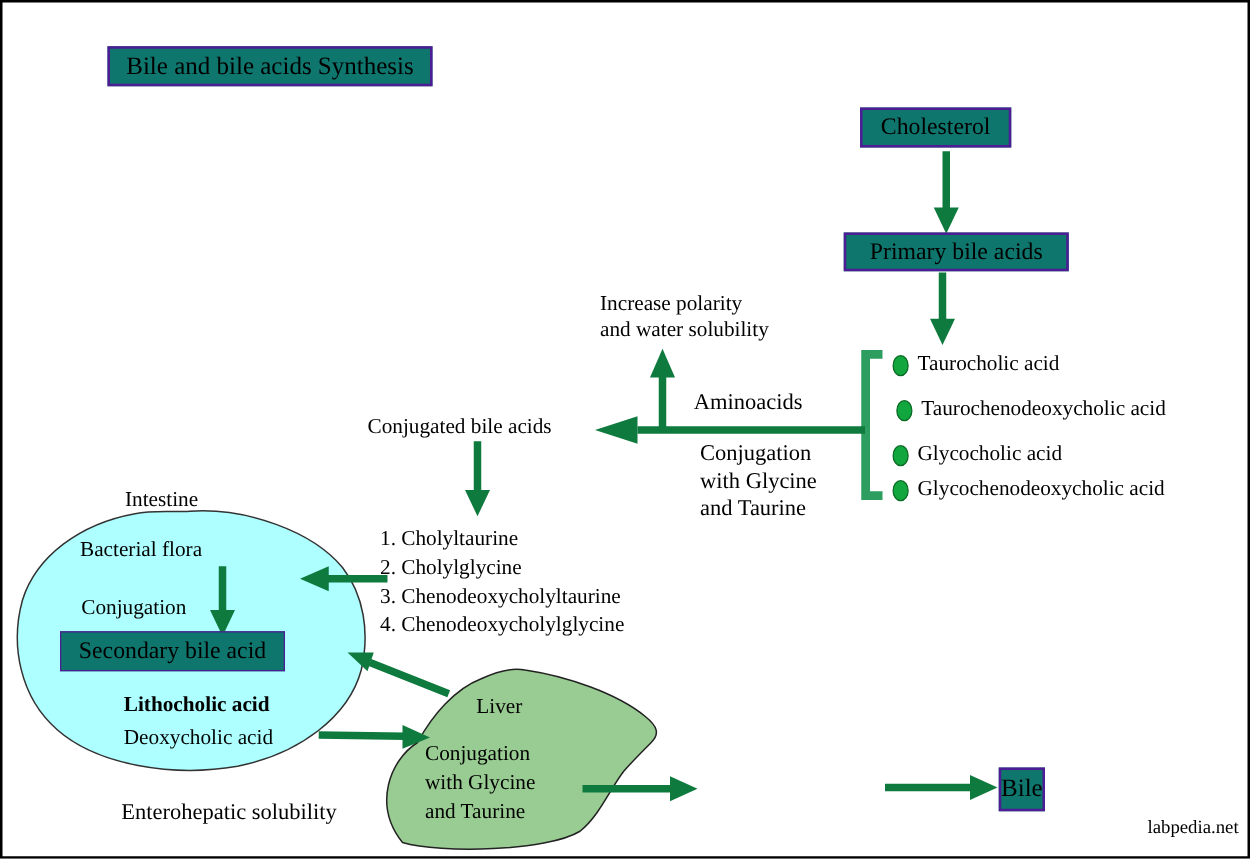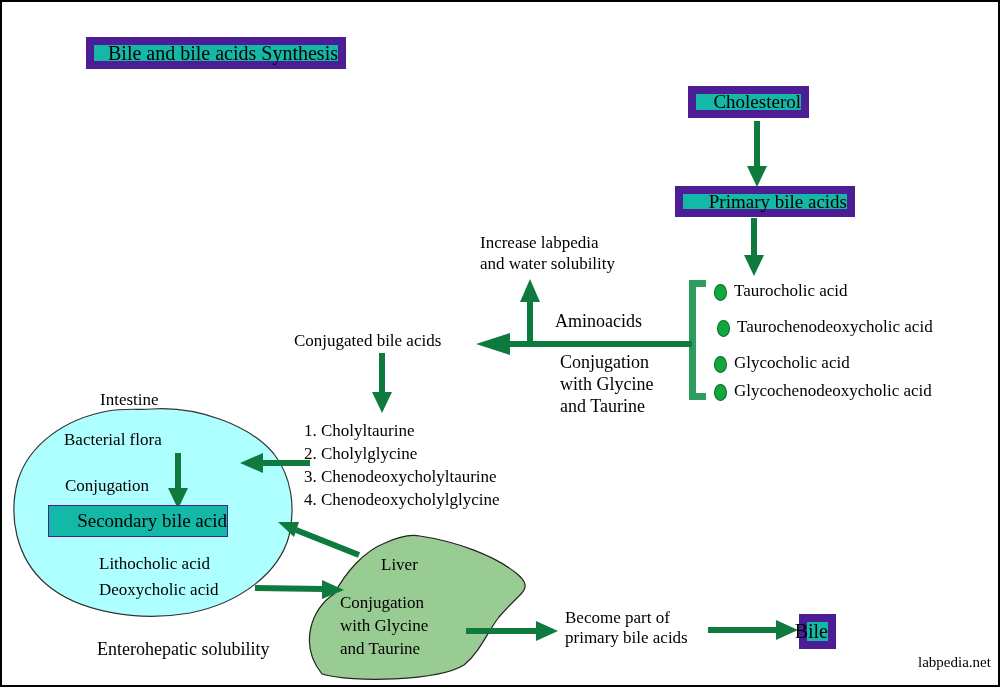--- a/index.html
+++ b/index.html
@@ -12,23 +12,23 @@
     font-family:"Liberation Serif", serif;
     color:#000;
     overflow:hidden;
   }
   .abs{position:absolute;}
   .txt{font-size:17px;line-height:21px;white-space:nowrap;}
   .pre{white-space:pre-line;}
   .ybox{
     position:absolute;
     box-sizing:border-box;
-    background:#14b8a6;
-    border:8px solid #4c1d95;
-    display:flex;align-items:center;justify-content:flex-end;
+    background:#0f766e;
+    border:2px solid #4c1d95;
+    display:flex;align-items:center;justify-content:center;
     white-space:nowrap;
   }
   #svg-layer{position:absolute;left:0;top:0;z-index:1;}
   .overlay{position:absolute;left:0;top:0;width:1000px;height:687px;z-index:2;}
   .acid-row{
     position:absolute;display:flex;align-items:flex-end;gap:7px;
     font-size:17px;white-space:nowrap;
   }
   .dot{
     display:inline-block;width:13px;height:17px;border-radius:50%;
@@ -110,21 +110,21 @@
     </div>
 
     <div class="ybox" style="left:686px;top:84px;width:121px;height:32px;font-size:19px;">
       <span>Cholesterol</span>
     </div>
 
     <div class="ybox" style="left:673px;top:184px;width:180px;height:31px;font-size:19px;">
       <span>Primary bile acids</span>
     </div>
 
-    <div class="abs txt pre" style="left:478px;top:230px;">Increase labpedia
+    <div class="abs txt pre" style="left:478px;top:230px;">Increase polarity
 and water solubility</div>
 
     <div class="abs txt" style="left:553px;top:309px;font-size:18px;">Aminoacids</div>
 
     <div class="abs txt pre" style="left:558px;top:349px;font-size:18px;line-height:22px;">Conjugation
 with Glycine
 and Taurine</div>
 
     <div class="abs txt" style="left:292px;top:328px;">Conjugated bile acids</div>
 
@@ -153,32 +153,30 @@
     </div>
 
     <div class="abs txt" style="left:98px;top:387px;">Intestine</div>
     <div class="abs txt" style="left:62px;top:427px;">Bacterial flora</div>
     <div class="abs txt" style="left:63px;top:473px;">Conjugation</div>
 
     <div class="ybox" style="left:46px;top:503px;width:180px;height:32px;font-size:19px;border-width:1.5px;">
       <span>Secondary bile acid</span>
     </div>
 
-    <div class="abs txt" style="left:97px;top:551px;">Lithocholic acid</div>
+    <div class="abs txt" style="left:97px;top:551px;font-weight:bold;">Lithocholic acid</div>
     <div class="abs txt" style="left:97px;top:577px;">Deoxycholic acid</div>
 
     <div class="abs txt" style="left:95px;top:637px;font-size:18px;">Enterohepatic solubility</div>
 
     <div class="abs txt" style="left:379px;top:552px;">Liver</div>
     <div class="abs txt pre" style="left:338px;top:589px;line-height:23px;">Conjugation
 with Glycine
 and Taurine</div>
 
-    <div class="abs txt pre" style="left:563px;top:606px;line-height:20px;">Become part of
-primary bile acids</div>
 
     <div class="ybox" style="left:797px;top:612px;width:37px;height:35px;font-size:20px;">
       <span>Bile</span>
     </div>
 
     <div class="abs txt" style="left:916px;top:650px;font-size:15px;">labpedia.net</div>
   </div>
 </div>
 
 </body></html>

